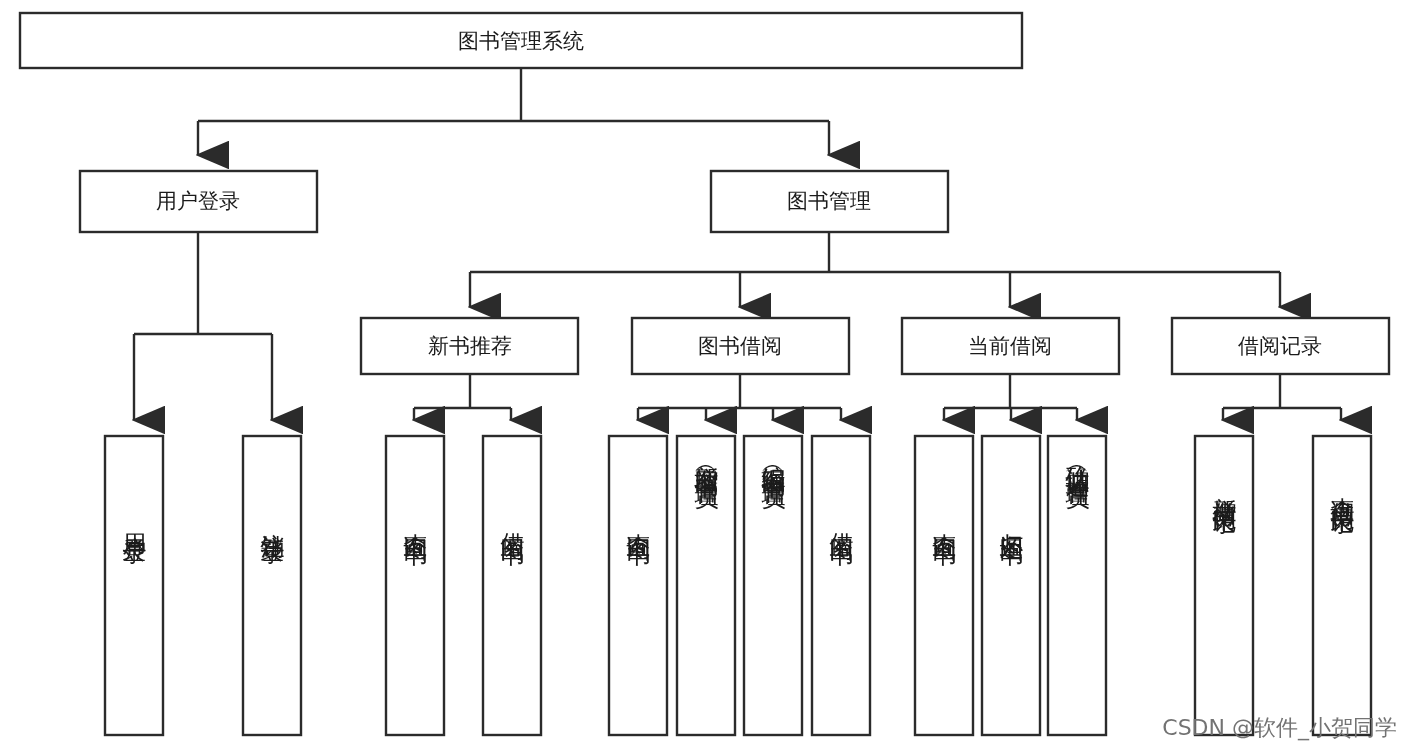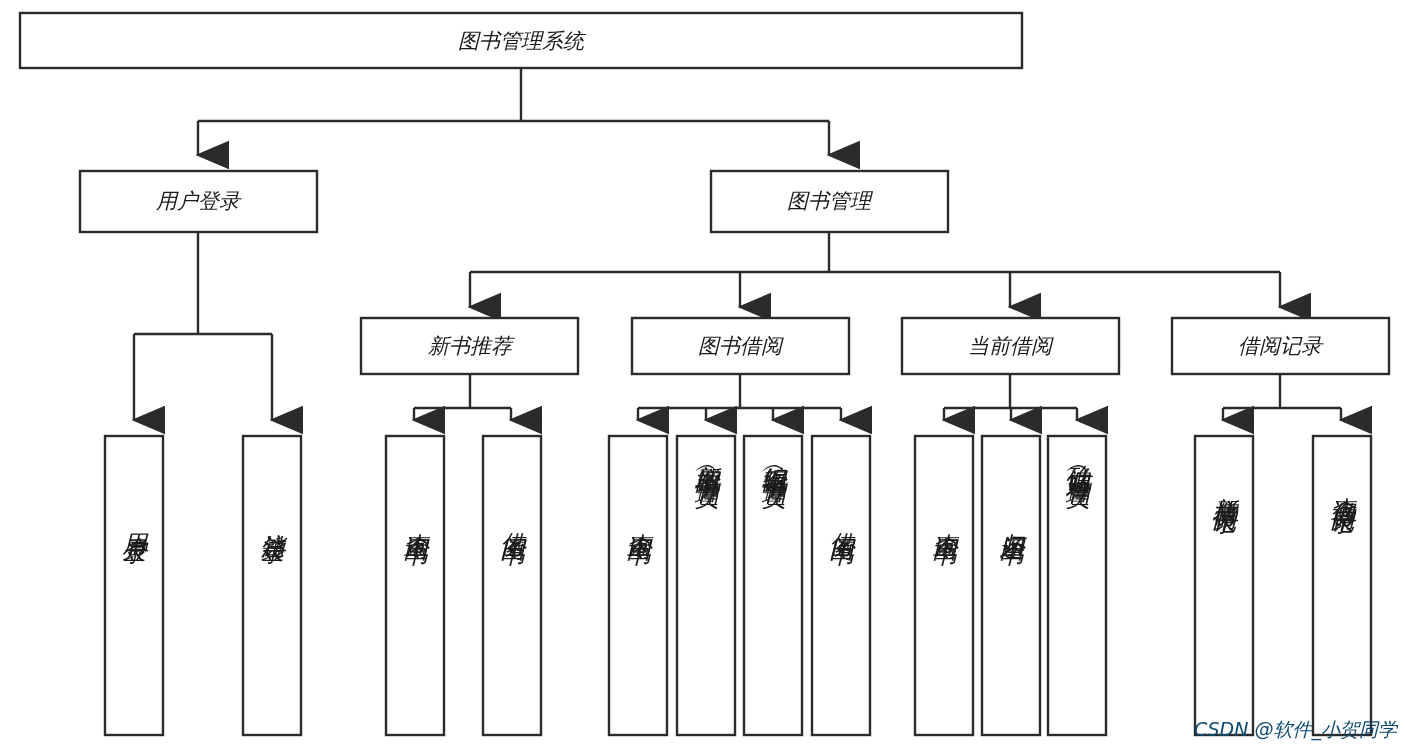--- a/index.html
+++ b/index.html
@@ -11,21 +11,20 @@
     width: 1405px;
     height: 747px;
     font-family: "DejaVu Sans", "Liberation Sans", sans-serif;
     overflow: hidden;
     position: relative;
   }
   #diagram-root {
     position: relative;
     width: 1405px;
     height: 747px;
-    font-style: italic;
   }
   svg.tree-canvas {
     position: absolute;
     left: 0;
     top: 0;
     width: 1405px;
     height: 747px;
   }
   .node-box {
     fill: #ffffff;
@@ -64,22 +63,22 @@
     line-height: 1.05;
     letter-spacing: 3px;
     color: #1b1b1b;
     white-space: nowrap;
   }
   .watermark {
     position: absolute;
     right: 8px;
     bottom: 4px;
     font-family: "DejaVu Sans", "Liberation Sans", sans-serif;
-    font-size: 19px;
-    color: #0c4a6e;
+    font-size: 22px;
+    color: #737373;
     white-space: nowrap;
     pointer-events: none;
   }
 </style>
 </head>
 <body>
 
 <div id="diagram-root">
 
   <svg class="tree-canvas" viewBox="0 0 1405 747">

